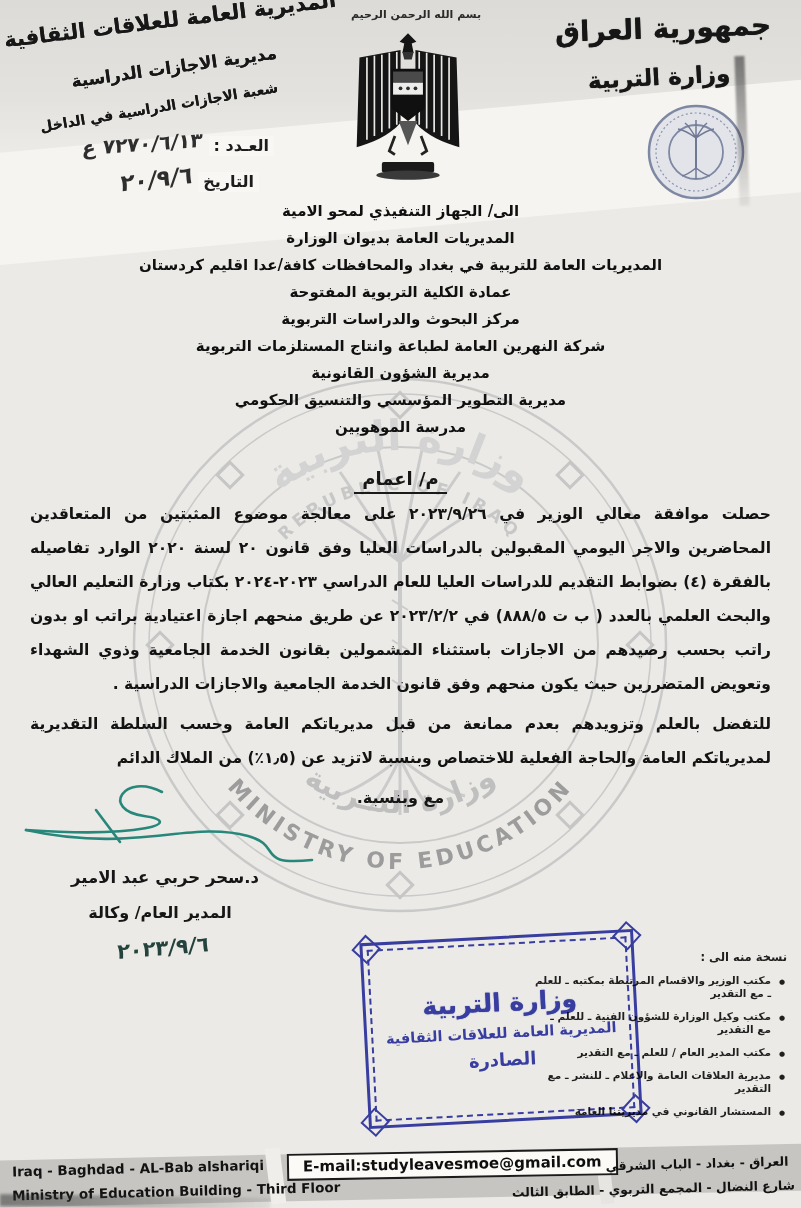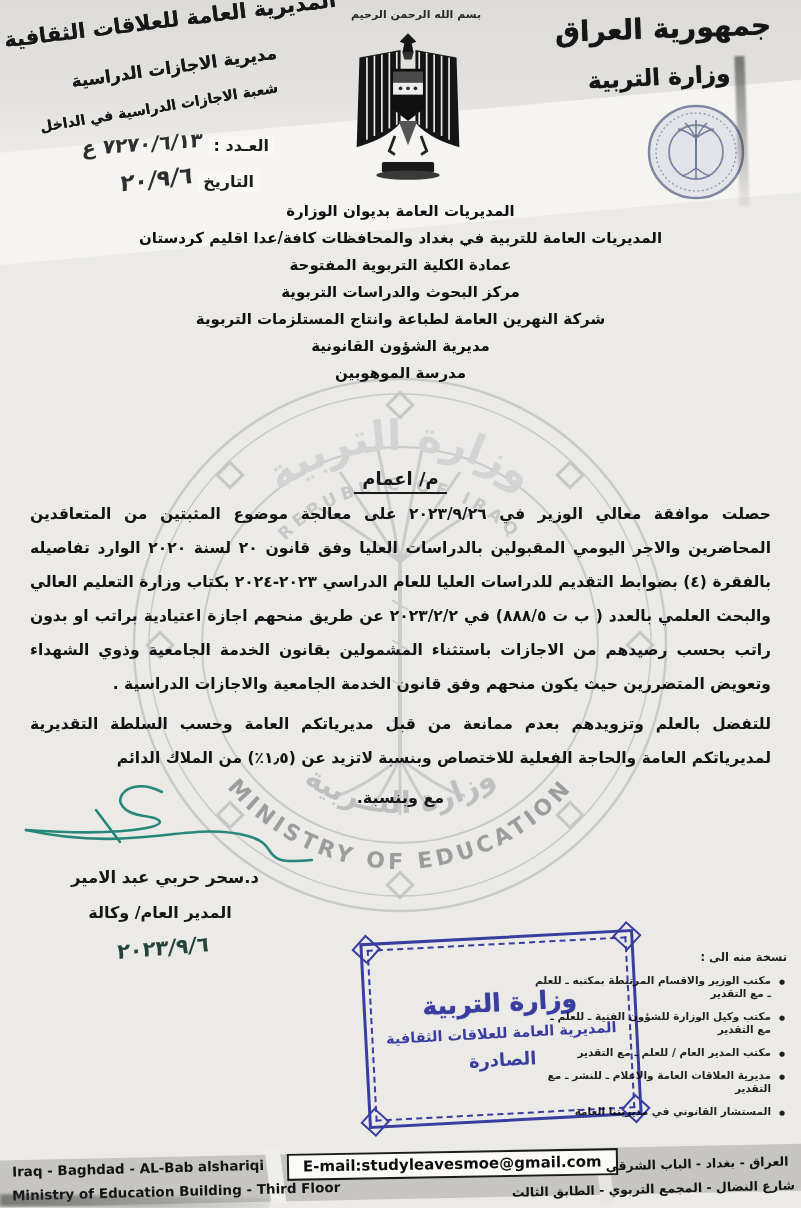--- a/index.html
+++ b/index.html
@@ -193,26 +193,28 @@
   <div class="numrow row-num">
     <span class="lbl">العـدد :</span>
     <span class="hand">٧٢٧٠/٦/١٣ ع</span>
   </div>
   <div class="numrow row-date">
     <span class="lbl">التاريخ</span>
     <span class="hand hand2">٢٠/٩/٦</span>
   </div>
 
   <div class="recipients">
+    <p>الى/ الجهاز التنفيذي لمحو الامية</p>
     <p>المديريات العامة بديوان الوزارة</p>
     <p>المديريات العامة للتربية في بغداد والمحافظات كافة/عدا اقليم كردستان</p>
     <p>عمادة الكلية التربوية المفتوحة</p>
     <p>مركز البحوث والدراسات التربوية</p>
     <p>شركة النهرين العامة لطباعة وانتاج المستلزمات التربوية</p>
     <p>مديرية الشؤون القانونية</p>
+    <p>مديرية التطوير المؤسسي والتنسيق الحكومي</p>
     <p>مدرسة الموهوبين</p>
   </div>
 
   <div class="subject">
     <span>م/ اعمام</span>
   </div>
 
   <div class="bodytext">
     <p>حصلت موافقة معالي الوزير في ٢٠٢٣/٩/٢٦ على معالجة موضوع المثبتين من المتعاقدين المحاضرين والاجر اليومي المقبولين بالدراسات العليا وفق قانون ٢٠ لسنة ٢٠٢٠ الوارد تفاصيله بالفقرة (٤) بضوابط التقديم للدراسات العليا للعام الدراسي ٢٠٢٣-٢٠٢٤ بكتاب وزارة التعليم العالي والبحث العلمي بالعدد ( ب ت ٨٨٨/٥) في ٢٠٢٣/٢/٢ عن طريق منحهم اجازة اعتيادية براتب او بدون راتب بحسب رصيدهم من الاجازات باستثناء المشمولين بقانون الخدمة الجامعية وذوي الشهداء وتعويض المتضررين حيث يكون منحهم وفق قانون الخدمة الجامعية والاجازات الدراسية .</p>
     <p class="p2">للتفضل بالعلم وتزويدهم بعدم ممانعة من قبل مديرياتكم العامة وحسب السلطة التقديرية لمديرياتكم العامة والحاجة الفعلية للاختصاص وبنسبة لاتزيد عن (١٫٥٪) من الملاك الدائم</p>

